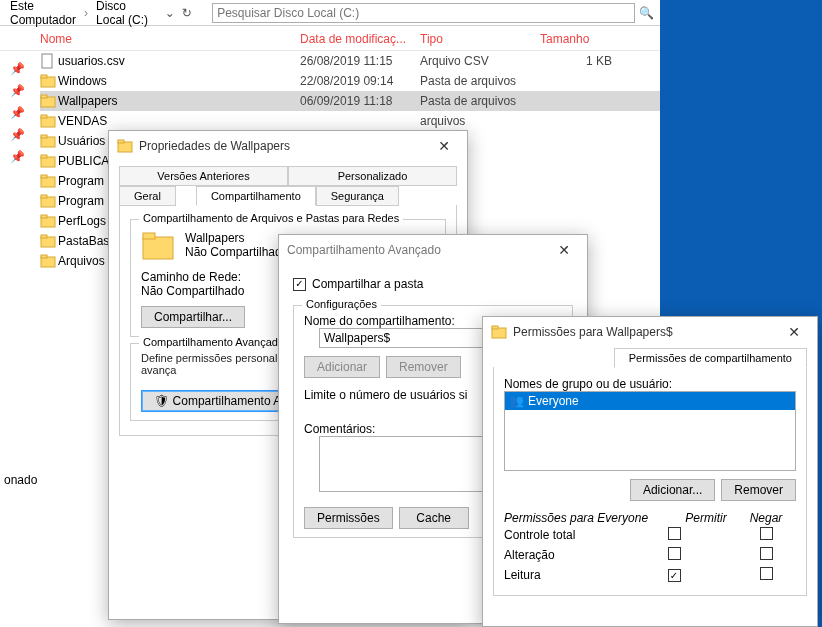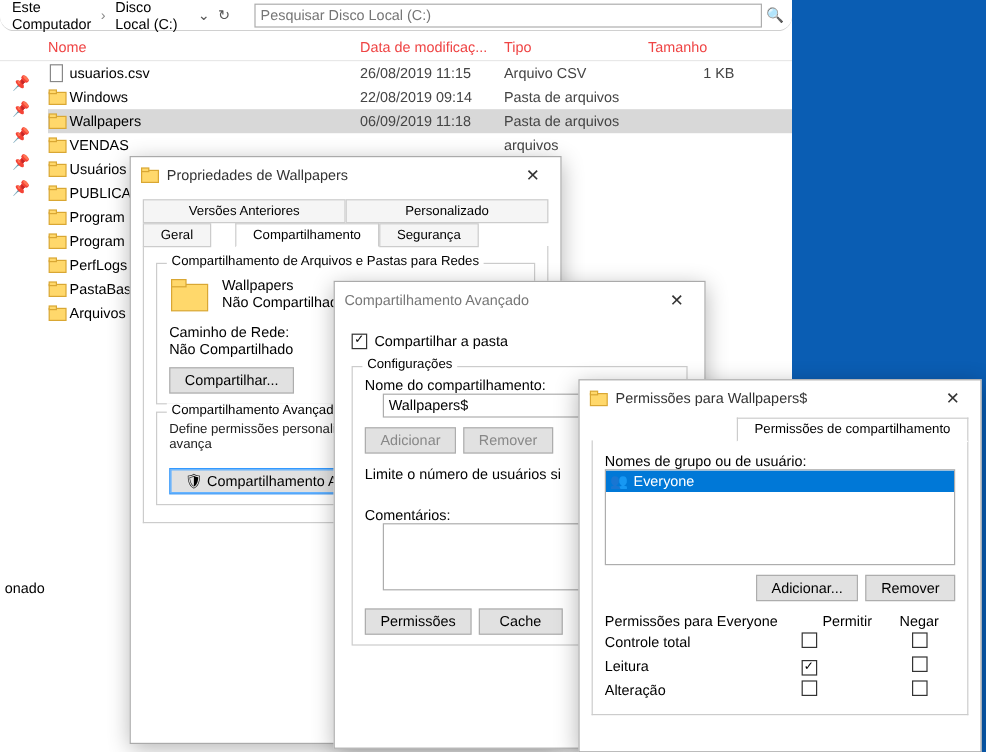--- a/index.html
+++ b/index.html
@@ -1,18 +1,18 @@
 <!DOCTYPE html>
 <html><head>
 <meta charset="utf-8">
 <style>
 * { box-sizing: border-box; font-family: "Segoe UI", Tahoma, sans-serif; font-size: 12px; }
 body { margin: 0; width: 822px; height: 627px; position: relative; background: #0a5db3; overflow: hidden; }
 .explorer { position: absolute; left: 0; top: 0; width: 660px; height: 627px; background: #fff; }
-.addr { display: flex; align-items: center; height: 26px; border-bottom: 1px solid #d0d0d0; padding: 0 6px; gap: 4px; border-radius: 12px; }
+.addr { display: flex; align-items: center; height: 26px; border-bottom: 1px solid #d0d0d0; padding: 0 6px; gap: 4px; }
 .addr .crumb { color: #000; padding: 2px 4px; }
 .addr .sep { color: #888; }
 .addr .flex { flex: 1; }
 .addr input { height: 20px; border: 1px solid #ccc; padding: 0 4px; width: 170px; }
 .ico-btn { width: 20px; height: 20px; display: flex; align-items: center; justify-content: center; color: #555; cursor: pointer; }
 .cols { display: flex; padding: 6px 0 4px 40px; color: #ef4444; font-size: 12px; border-bottom: 1px solid #e8e8e8; }
 .cols .c1 { width: 260px; } .cols .c2 { width: 120px; } .cols .c3 { width: 120px; } .cols .c4 { width: 80px; text-align: left; }
 .flist { padding-left: 40px; }
 .row { display: flex; align-items: center; height: 20px; }
 .row.sel { background: #d8d8d8; }
@@ -33,26 +33,26 @@
 .btn.hl { border: 1px solid #3399ff; box-shadow: inset 0 0 0 1px #66b3ff; }
 .lbl { font-size: 12px; color: #000; }
 .small { font-size: 11px; color: #222; }
 input[type=text], textarea { border: 1px solid #adadad; padding: 2px 4px; font-size: 12px; width: 100%; margin-left: 15px; }
 textarea { resize: none; height: 56px; }
 .chk { width: 13px; height: 13px; border: 1px solid #333; display: inline-flex; align-items: center; justify-content: center; background: #fff; cursor: pointer; }
 .chk.checked::after { content: "✓"; font-size: 10px; line-height: 1; }
 .listbox { border: 1px solid #adadad; background: #fff; height: 80px; overflow: auto; }
 .listbox .item { padding: 2px 4px; display: flex; align-items: center; gap: 4px; }
 .listbox .item.sel { background: #0078d7; color: #fff; }
-.perm-head { display: flex; font-size: 12px; color: #000; }
+.perm-head { display: flex; font-size: 12px; color: #000; font-style: italic; }
 .perm-head .p1 { flex: 1; } .perm-head .p2, .perm-head .p3 { width: 60px; text-align: center; }
 .perm-row { display: flex; align-items: center; padding: 2px 0; gap: 32px; }
 .perm-row .p1 { flex: 1; } .perm-row .p2, .perm-row .p3 { width: 60px; text-align: center; }
 .sidebar-pin { position: absolute; left: 10px; color: #888; }
-.truncated-left { position: absolute; left: 0; bottom: 128px; color: #000; background: #fff; padding: 2px 4px; font-size: 12px; }
+.truncated-left { position: absolute; left: 0; bottom: 138px; color: #000; background: #fff; padding: 2px 4px; font-size: 12px; }
 </style>
 </head>
 <body>
 
 <div class="explorer">
   <div class="addr">
     <span class="crumb">Este Computador</span>
     <span class="sep">›</span>
     <span class="crumb">Disco Local (C:)</span>
     <span class="flex"></span>
@@ -329,25 +329,25 @@
         <div class="p2">Permitir</div>
         <div class="p3">Negar</div>
       </div>
       <div id="permrows">
           <div class="perm-row">
             <div class="p1">Controle total</div>
             <div class="p2"><span class="chk"></span></div>
             <div class="p3"><span class="chk"></span></div>
           </div>
           <div class="perm-row">
+            <div class="p1">Alteração</div>
+            <div class="p2"><span class="chk"></span></div>
+            <div class="p3"><span class="chk"></span></div>
+          </div>
+          <div class="perm-row">
             <div class="p1">Leitura</div>
             <div class="p2"><span class="chk checked"></span></div>
             <div class="p3"><span class="chk"></span></div>
           </div>
-          <div class="perm-row">
-            <div class="p1">Alteração</div>
-            <div class="p2"><span class="chk"></span></div>
-            <div class="p3"><span class="chk"></span></div>
-          </div>
         </div>
     </div>
   </div>
 </div>
 
 </body></html>

